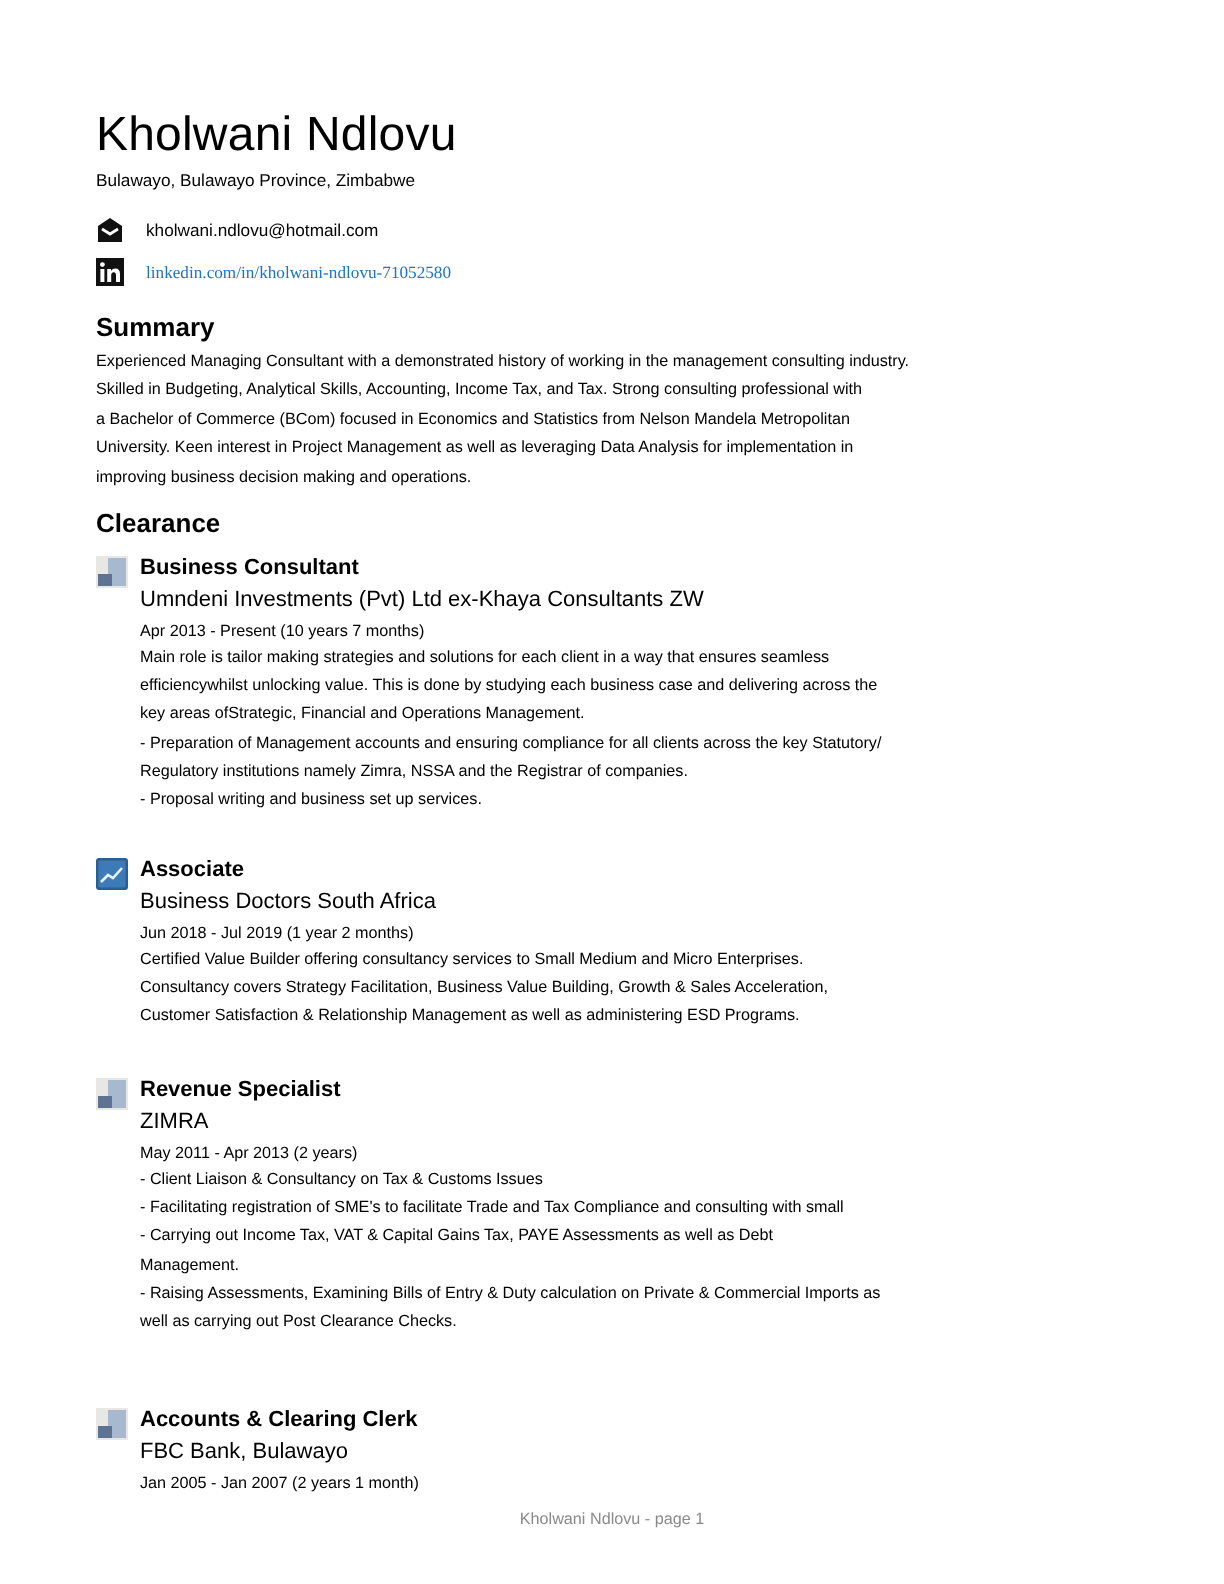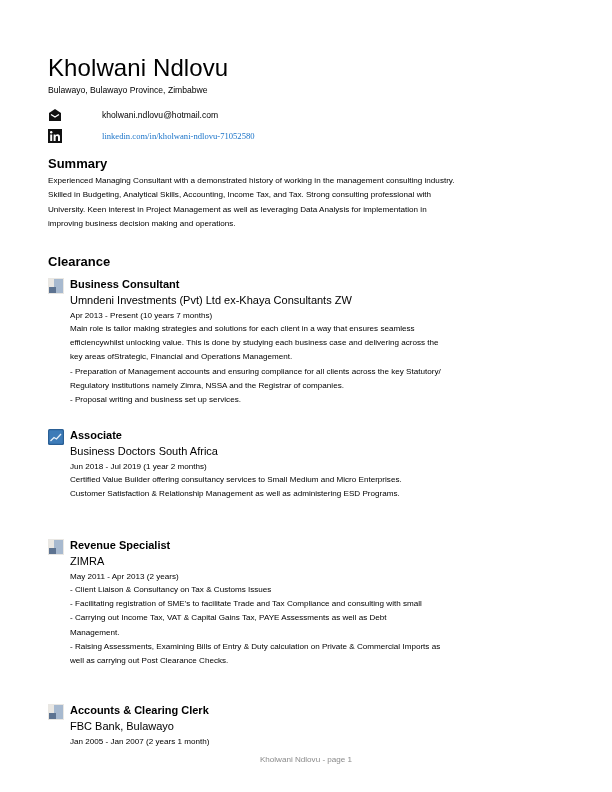--- a/index.html
+++ b/index.html
@@ -1,21 +1,21 @@
 <!DOCTYPE html>
 <html><head>
 <meta charset="utf-8">
 <style>
   html, body { margin: 0; padding: 0; background: #ffffff; }
   body { width: 612px; height: 792px; position: relative; overflow: hidden;
          font-family: "Liberation Sans", sans-serif; color: #000; }
   .page { position: absolute; left: 0; top: 0; width: 612px; height: 792px; }
   .name { position: absolute; left: 48px; top: 54px; font-size: 24px; line-height: 28px; font-weight: normal; letter-spacing: 0.1px; }
   .location { position: absolute; left: 48px; top: 85px; font-size: 8.6px; line-height: 11px; }
-  .contact-row { position: absolute; left: 48px; height: 14px; display: flex; align-items: center; gap: 29px; }
+  .contact-row { position: absolute; left: 48px; height: 14px; display: flex; align-items: center; }
   .contact-row .ico { width: 14px; height: 14px; display: inline-block; margin-right: 11px; }
   .contact-row .txt { font-size: 8.6px; line-height: 11px; }
   .link { color: #1a73c8; font-family: Liberation Serif, serif; }
   .section-title { position: absolute; left: 48px; font-size: 13px; line-height: 15px; font-weight: bold; }
   .summary { position: absolute; left: 48px; top: 174px; width: 520px; font-size: 8.1px; line-height: 14.4px; }
   .summary div { white-space: nowrap; }
   .job { position: absolute; left: 48px; width: 520px; }
   .job .logo { position: absolute; left: 0; top: 1px; width: 16px; height: 16px; }
   .job .title { position: absolute; left: 22px; top: 0; font-size: 11px; line-height: 14px; font-weight: bold; }
   .job .company { position: absolute; left: 22px; top: 16px; font-size: 11px; line-height: 14px; }
@@ -52,20 +52,21 @@
         <path d="M5.6 5.5 H7.5 V6.5 C8 5.7 8.8 5.3 9.7 5.3 C11.2 5.3 12 6.3 12 8 V12 H10 V8.5 C10 7.6 9.6 7.1 8.9 7.1 C8.1 7.1 7.6 7.7 7.6 8.6 V12 H5.6 Z" fill="#fff"></path>
       </svg>
     </span>
     <span class="txt link">linkedin.com/in/kholwani-ndlovu-71052580</span>
   </div>
 
   <div class="section-title" style="top:156px;">Summary</div>
   <div class="summary">
     <div>Experienced Managing Consultant with a demonstrated history of working in the management consulting industry.</div>
     <div>Skilled in Budgeting, Analytical Skills, Accounting, Income Tax, and Tax. Strong consulting professional with</div>
+    <div>a Bachelor of Commerce (BCom) focused in Economics and Statistics from Nelson Mandela Metropolitan</div>
     <div>University. Keen interest in Project Management as well as leveraging Data Analysis for implementation in</div>
     <div>improving business decision making and operations.</div>
   </div>
 
   <div class="section-title" style="top:254px;">Clearance</div>
 
   <div class="job" style="top:277px;">
     <span class="logo">
       <svg width="16" height="16" viewBox="0 0 16 16">
         <rect x="0" y="0" width="16" height="16" fill="#e9e7e3"></rect>
@@ -92,20 +93,21 @@
         <rect x="0" y="0" width="16" height="16" rx="1.5" fill="#2a5f95"></rect>
         <rect x="1.2" y="1.2" width="13.6" height="13.6" rx="1" fill="#3d7bb8"></rect>
         <path d="M2.5 12 L6 8.5 L8.5 10 L13 5" stroke="#e8f1fa" stroke-width="1.3" fill="none"></path>
       </svg>
     </span>
     <div class="title">Associate</div>
     <div class="company">Business Doctors South Africa</div>
     <div class="dates">Jun 2018 - Jul 2019 (1 year 2 months)</div>
     <div class="desc">
       <div>Certified Value Builder offering consultancy services to Small Medium and Micro Enterprises.</div>
+      <div>Consultancy covers Strategy Facilitation, Business Value Building, Growth &amp; Sales Acceleration,</div>
       <div>Customer Satisfaction &amp; Relationship Management as well as administering ESD Programs.</div>
     </div>
   </div>
 
   <div class="job" style="top:538px;">
     <span class="logo">
       <svg width="16" height="16" viewBox="0 0 16 16">
         <rect x="0" y="0" width="16" height="16" fill="#e9e7e3"></rect>
         <rect x="6" y="1" width="9" height="14" fill="#a7b9cf"></rect>
         <rect x="1" y="9" width="7" height="6" fill="#5d7391"></rect>

